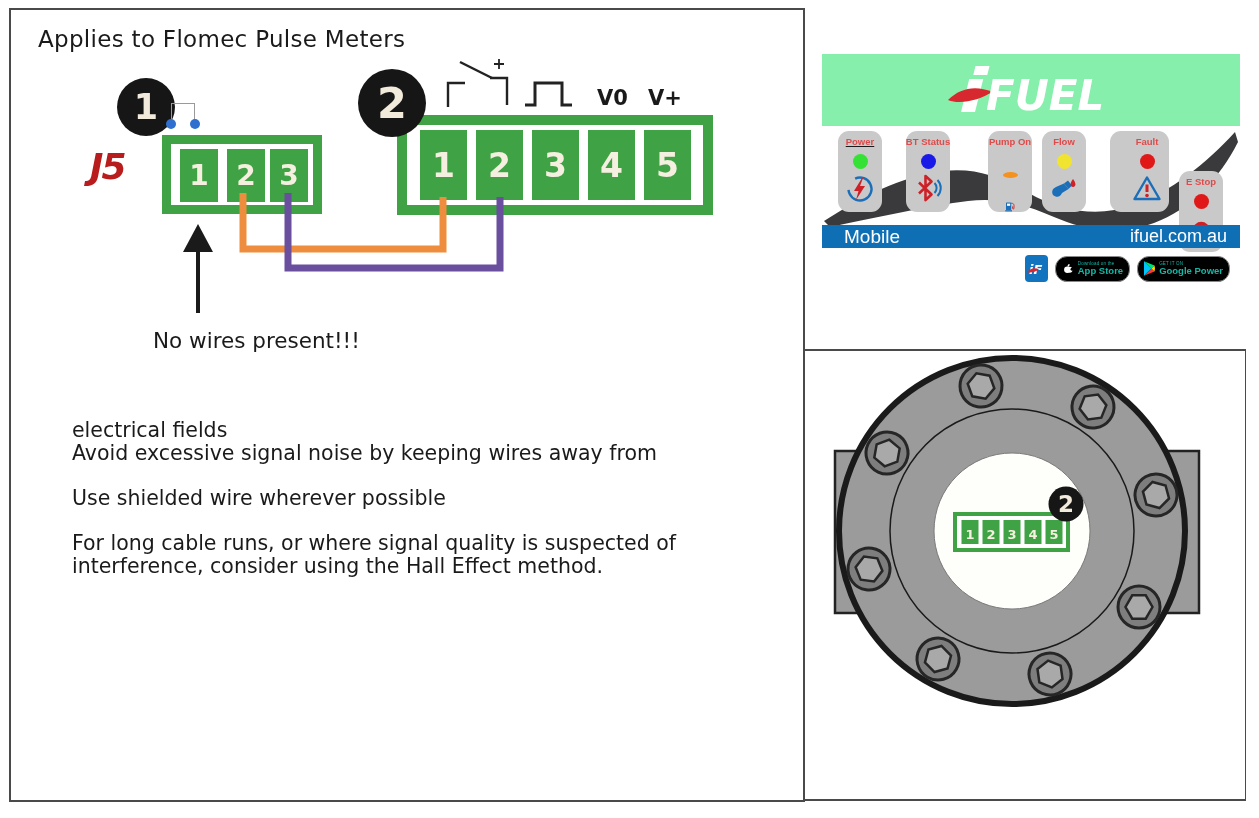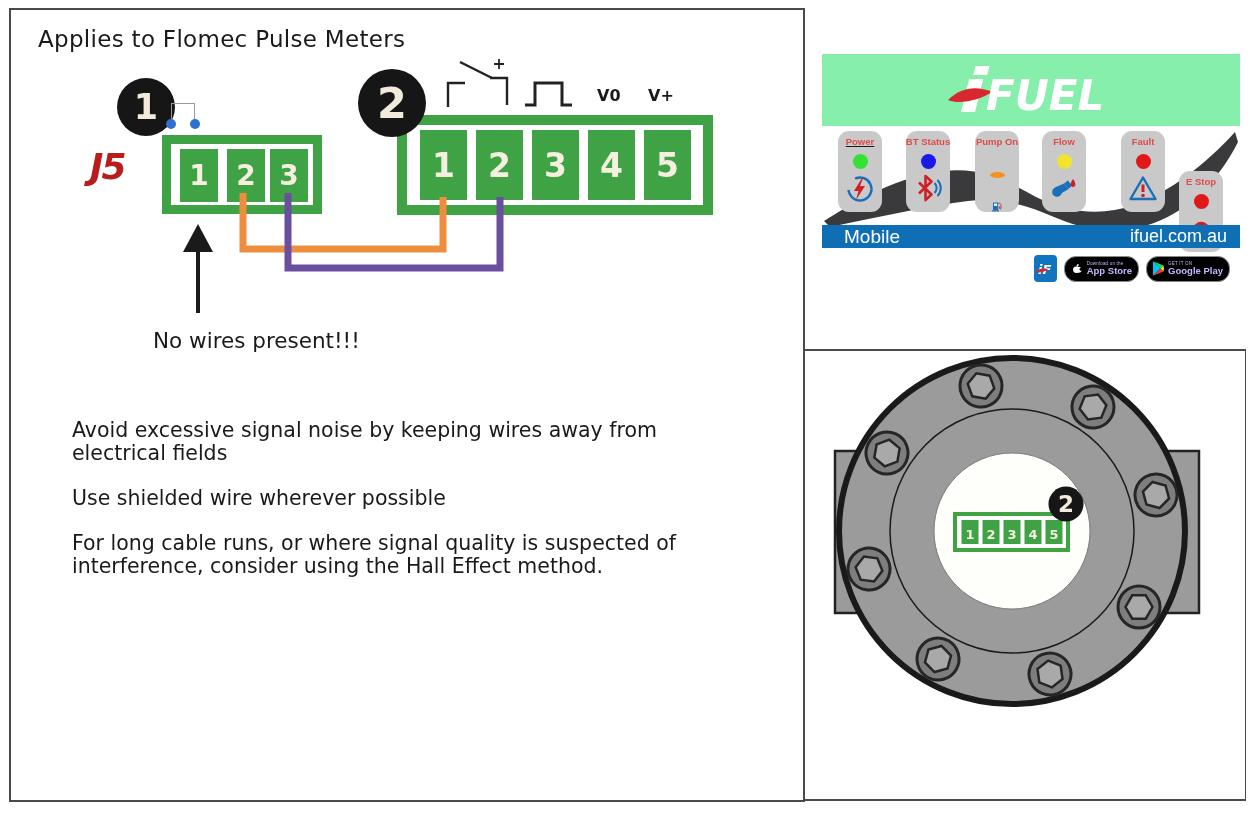--- a/index.html
+++ b/index.html
@@ -14,21 +14,21 @@
   #circle1{left:117px;top:78px;width:58px;height:58px;font-size:35px;}
   #circle2{left:358px;top:69px;width:68px;height:68px;font-size:43px;}
   #j5-label{left:90px;top:146px;font-size:36px;font-weight:bold;font-style:italic;color:#b91c1c;letter-spacing:-2px;}
   .tblock{box-sizing:border-box;background:#fff;border:9px solid #3FA244;}
   #j5-block{left:162px;top:135px;width:160px;height:79px;}
   #p-block{left:397px;top:115px;width:316px;height:100px;border-width:10px;}
   .tcell{position:absolute;background:#3FA244;display:flex;align-items:center;justify-content:center;
          color:#F4EFDF;font-weight:bold;}
   #j5-block .tcell{width:38px;height:53px;top:5px;font-size:28px;}
   #p-block .tcell{width:47px;height:70px;top:5px;font-size:33px;}
-  .vlabel{font-size:16px;font-weight:bold;letter-spacing:0;}
+  .vlabel{font-size:21px;font-weight:bold;letter-spacing:0;}
   #no-wires{left:153px;top:328px;font-size:21.5px;}
   .tip{left:72px;font-size:20.5px;line-height:23px;}
   #tip1{top:419px;} #tip2{top:487px;} #tip3{top:532px;}
   
   #sel-rect{left:171px;top:103px;width:24px;height:21px;border:1.2px solid #9a9a9a;border-bottom:none;box-sizing:border-box;}
   .sel-dot{width:10px;height:10px;border-radius:50%;background:#2E6FD0;}
   
   #ifuel-card{left:822px;top:54px;width:418px;height:287px;background:#fff;}
   #ifuel-header{left:0;top:0;width:418px;height:72px;background:#86efac;}
   #ifuel-strip{left:0;top:72px;width:418px;height:100px;}
@@ -36,21 +36,21 @@
          display:flex;flex-direction:column;align-items:center;}
   .badge .blabel{margin-top:5px;font-size:9.5px;font-weight:bold;color:#DF4A4A;white-space:nowrap;font-family:"Liberation Sans",sans-serif;}
   .badge .led{margin-top:7px;width:15px;height:15px;border-radius:50%;}
   .badge .bicon{margin-top:4px;}
   #ifuel-bar{left:0;top:171px;width:418px;height:23px;background:#0F6FB5;color:#fff;
              display:flex;align-items:center;justify-content:space-between;font-family:"Liberation Sans",sans-serif;}
   #ifuel-bar .left{margin-left:22px;font-size:19px;}
   #ifuel-bar .right{margin-right:13px;font-size:18px;}
   #store-row{right:10px;top:201px;display:flex;align-items:center;gap:7px;}
   #app-icon{width:23px;height:27px;background:#1273BE;border-radius:4px;position:relative;overflow:hidden;}
-  .store-badge{height:24px;background:#000;border:1px solid #8a8a8a;border-radius:12px;color:#c4b5fd;
+  .store-badge{height:24px;background:#000;border:1px solid #8a8a8a;border-radius:12px;color:#14b8a6;
                display:flex;align-items:center;padding:0 6px;gap:4px;font-family:"Liberation Sans",sans-serif;}
   .store-badge .lines{display:flex;flex-direction:column;line-height:1;}
   .store-badge .l1{font-size:4.5px;letter-spacing:.2px;}
   .store-badge .l2{font-size:9.5px;font-weight:bold;white-space:nowrap;}
   
   #meter-box{left:803px;top:349px;width:444px;height:452px;border:2px solid #4a4a4a;box-sizing:border-box;background:#fff;}
   svg{display:block;}
   #wires{left:0;top:0;pointer-events:none;}
 </style>
 </head>
@@ -100,22 +100,22 @@
   <div id="circle1" class="abs step-circle">1</div>
   <div id="circle2" class="abs step-circle">2</div>
 
   <div id="sel-rect" class="abs"></div>
   <div class="abs sel-dot" style="left:166px;top:119px;"></div>
   <div class="abs sel-dot" style="left:190px;top:119px;"></div>
 
   <div id="no-wires" class="abs">No wires present!!!</div>
 
   <div id="tip1" class="abs tip">
+    <div>electrical fields</div>
     <div>Avoid excessive signal noise by keeping wires away from</div>
-    <div>electrical fields</div>
   </div>
   <div id="tip2" class="abs tip">
     <div>Use shielded wire wherever possible</div>
   </div>
   <div id="tip3" class="abs tip">
     <div>For long cable runs, or where signal quality is suspected of</div>
     <div>interference, consider using the Hall Effect method.</div>
   </div>
 
   <div id="ifuel-card" class="abs">
@@ -150,42 +150,42 @@
       <div class="badge" style="left:84px;">
         <div class="blabel">BT Status</div>
         <div class="led" style="background-color: rgb(26, 26, 232);"></div>
         <svg class="bicon" width="30" height="30" viewBox="0 0 30 30">
           <path d="M6,9.5 L18.5,21.5 L12.5,27 L12.5,3 L18.5,8.5 L6,20.5" fill="none" stroke="#CE2127" stroke-width="2.6" stroke-linejoin="round"></path>
           <path d="M21.5,10 A7,7 0 0 1 21.5,20" fill="none" stroke="#1B6FB8" stroke-width="2"></path>
           <path d="M24.5,7 A11.5,11.5 0 0 1 24.5,23" fill="none" stroke="#1B6FB8" stroke-width="2"></path>
         </svg>
       </div>
 
-      <div class="badge" style="left:153px;gap:18px;">
+      <div class="badge" style="left:166px;gap:18px;">
         <div class="blabel">Pump On</div>
         <div class="led" style="background-color: rgb(245, 146, 30);"></div>
         <svg class="bicon" width="30" height="30" viewBox="0 0 30 30">
           <rect x="5" y="6" width="13" height="19" rx="1.5" fill="#1B6FB8"></rect>
           <rect x="7.5" y="9" width="8" height="5.5" fill="#fff"></rect>
           <rect x="3" y="25.5" width="17" height="3" fill="#1B6FB8"></rect>
           <path d="M18,8 C23,8 25,10 25,14 L25,20 C25,23.5 21.5,23.5 21.5,20 L21.5,16" fill="none" stroke="#CE2127" stroke-width="2.2"></path>
         </svg>
       </div>
 
       <div class="badge" style="left:220px;">
         <div class="blabel">Flow</div>
         <div class="led" style="background-color: rgb(240, 228, 49);"></div>
         <svg class="bicon" width="30" height="30" viewBox="0 0 30 30">
           <path d="M4,22 C2,18 4,15 8,13.5 L15,10.5 L19.5,16 L13,20 C11.5,24 7.5,25 4,22 Z" fill="#1B6FB8"></path>
           <path d="M15,10.5 L19,7.5 L23,12.5 L19.5,16 Z" fill="#1B6FB8"></path>
           <path d="M24,6 C27,10 27.5,13.5 24,14 C20.5,13.5 21,10 24,6 Z" fill="#CE2127"></path>
         </svg>
       </div>
 
-      <div class="badge" style="left:299px;">
+      <div class="badge" style="left:288px;padding-left:15px;">
         <div class="blabel">Fault</div>
         <div class="led" style="background-color: rgb(224, 24, 24);"></div>
         <svg class="bicon" width="30" height="30" viewBox="0 0 30 30">
           <path d="M15,4.5 L27.5,26 L2.5,26 Z" fill="none" stroke="#1B6FB8" stroke-width="2.4" stroke-linejoin="round"></path>
           <line x1="15" y1="11.5" x2="15" y2="19" stroke="#CE2127" stroke-width="3"></line>
           <circle cx="15" cy="22.5" r="1.8" fill="#CE2127"></circle>
         </svg>
       </div>
 
       <div class="badge" style="left:357px;margin-top:40px;">
@@ -226,21 +226,21 @@
       </div>
       <div class="store-badge">
         <svg width="11" height="15" viewBox="0 0 12 16">
           <polygon points="0,0 0,16 8,8" fill="#00C4F5"></polygon>
           <polygon points="0,0 8,8 11.5,4.7" fill="#00E370"></polygon>
           <polygon points="0,16 8,8 11.5,11.3" fill="#F23B3B"></polygon>
           <polygon points="8,8 11.5,4.7 12,8 11.5,11.3" fill="#FFD400"></polygon>
         </svg>
         <div class="lines">
           <span class="l1">GET IT ON</span>
-          <span class="l2">Google Play</span>
+          <span class="l2">Google Power</span>
         </div>
       </div>
     </div>
   </div>
 
   <div id="meter-box" class="abs">
     <svg width="440" height="448" viewBox="0 0 440 448">
 
       <rect x="30" y="100" width="55" height="162" fill="#9B9B9B" stroke="#222" stroke-width="2.5"></rect>
       <rect x="346" y="100" width="48" height="162" fill="#9B9B9B" stroke="#222" stroke-width="2.5"></rect>

